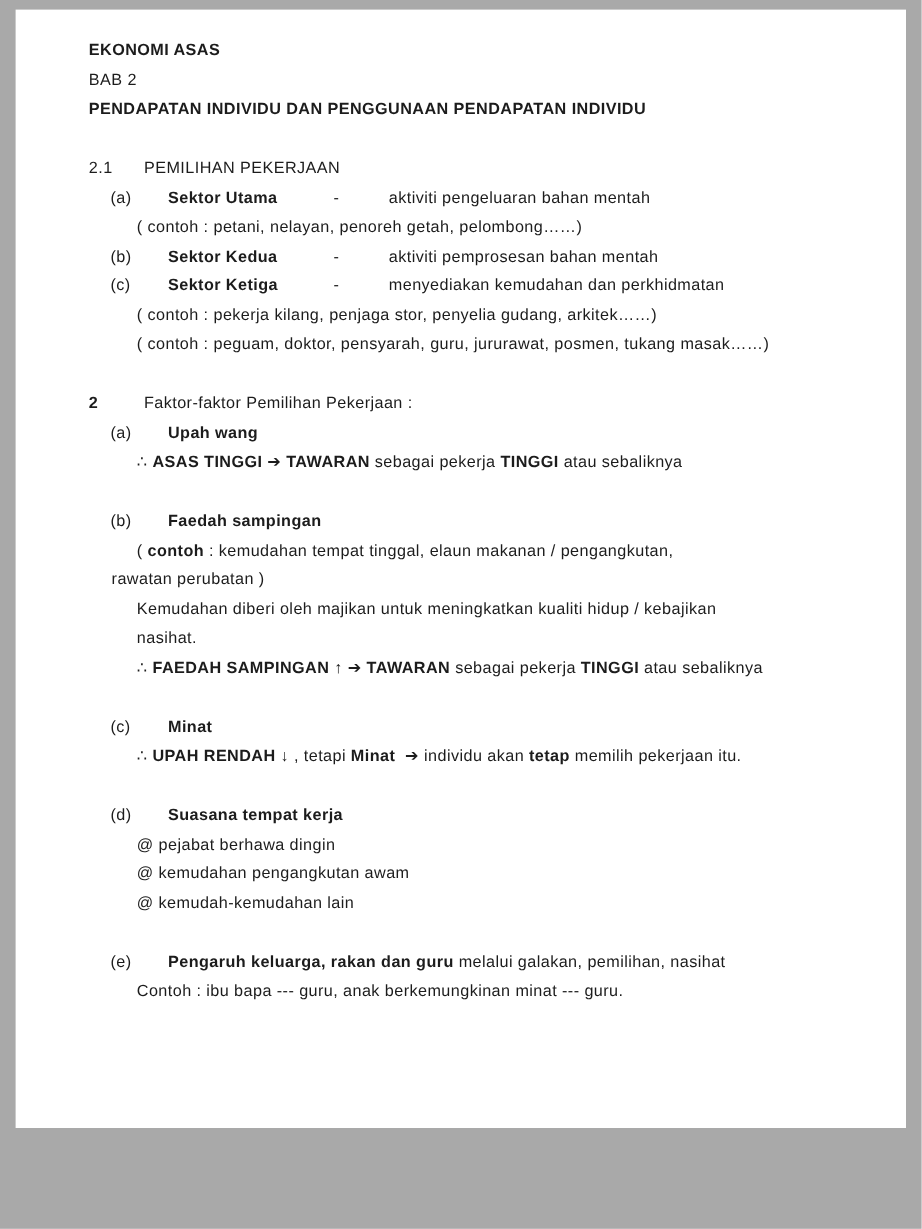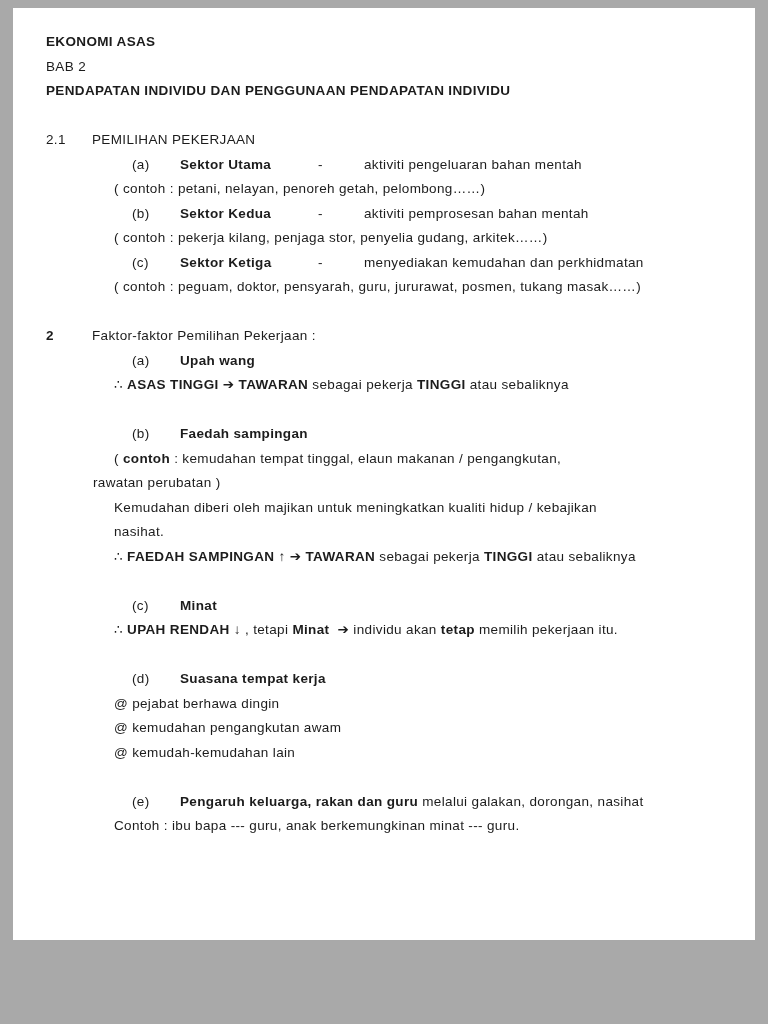--- a/index.html
+++ b/index.html
@@ -26,55 +26,55 @@
     color: #1c1c1c;
     font-size: 13.5px;
     letter-spacing: 0.35px;
   }
   .line {
     line-height: 24.5px;
     white-space: pre-wrap;
     box-sizing: border-box;
   }
   .blank-1 { margin-top: 24.5px; }
-  .ind-0 { padding-left: 33px; }
-  .ind-1 { padding-left: 119px; }
+  .ind-0 { padding-left: 33px; margin-left: 28px; }
+  .ind-1 { padding-left: 79px; }
   .ind-2 { padding-left: 101px; }
   .ind-3 { padding-left: 80px; }
   .seg { vertical-align: top; }
   .bold { font-weight: bold; }
   .col-num  { display: inline-block; width: 46px; }
   .col-label{ display: inline-block; width: 48px; }
   .col-term { display: inline-block; width: 138px; }
   .col-dash { display: inline-block; width: 46px; }
 </style>
 </head>
 <body style="background: rgb(169, 169, 169);">
 
 <div class="paper" style="background: rgb(255, 255, 255); color: rgb(28, 28, 28);">
     <div class="line ind-0"><span class="seg bold">EKONOMI ASAS</span></div>
     <div class="line ind-0"><span class="seg">BAB 2</span></div>
     <div class="line ind-0"><span class="seg bold">PENDAPATAN INDIVIDU DAN PENGGUNAAN PENDAPATAN INDIVIDU</span></div>
     <div class="line ind-0 blank-1"><span class="seg col-num">2.1</span><span class="seg">PEMILIHAN PEKERJAAN</span></div>
     <div class="line ind-1"><span class="seg col-label">(a)</span><span class="seg bold col-term">Sektor Utama</span><span class="seg col-dash">-</span><span class="seg">aktiviti pengeluaran bahan mentah</span></div>
     <div class="line ind-2"><span class="seg">( contoh : petani, nelayan, penoreh getah, pelombong……)</span></div>
     <div class="line ind-1"><span class="seg col-label">(b)</span><span class="seg bold col-term">Sektor Kedua</span><span class="seg col-dash">-</span><span class="seg">aktiviti pemprosesan bahan mentah</span></div>
+    <div class="line ind-1"><span class="seg col-label">(c)</span><span class="seg bold col-term">Sektor Ketiga</span><span class="seg col-dash">-</span><span class="seg">menyediakan kemudahan dan perkhidmatan</span></div>
     <div class="line ind-2"><span class="seg">( contoh : pekerja kilang, penjaga stor, penyelia gudang, arkitek……)</span></div>
-    <div class="line ind-1"><span class="seg col-label">(c)</span><span class="seg bold col-term">Sektor Ketiga</span><span class="seg col-dash">-</span><span class="seg">menyediakan kemudahan dan perkhidmatan</span></div>
     <div class="line ind-2"><span class="seg">( contoh : peguam, doktor, pensyarah, guru, jururawat, posmen, tukang masak……)</span></div>
     <div class="line ind-0 blank-1"><span class="seg bold col-num">2</span><span class="seg">Faktor-faktor Pemilihan Pekerjaan :</span></div>
     <div class="line ind-1"><span class="seg col-label">(a)</span><span class="seg bold">Upah wang</span></div>
     <div class="line ind-2"><span class="seg">∴ </span><span class="seg bold">ASAS TINGGI </span><span class="seg bold">➔ </span><span class="seg bold">TAWARAN</span><span class="seg"> sebagai pekerja </span><span class="seg bold">TINGGI</span><span class="seg"> atau sebaliknya</span></div>
     <div class="line ind-1 blank-1"><span class="seg col-label">(b)</span><span class="seg bold">Faedah sampingan</span></div>
     <div class="line ind-2"><span class="seg">( </span><span class="seg bold">contoh</span><span class="seg"> : kemudahan tempat tinggal, elaun makanan / pengangkutan,</span></div>
     <div class="line ind-3"><span class="seg">rawatan perubatan )</span></div>
     <div class="line ind-2"><span class="seg">Kemudahan diberi oleh majikan untuk meningkatkan kualiti hidup / kebajikan</span></div>
     <div class="line ind-2"><span class="seg">nasihat.</span></div>
     <div class="line ind-2"><span class="seg">∴ </span><span class="seg bold">FAEDAH SAMPINGAN ↑ </span><span class="seg bold">➔ </span><span class="seg bold">TAWARAN</span><span class="seg"> sebagai pekerja </span><span class="seg bold">TINGGI</span><span class="seg"> atau sebaliknya</span></div>
     <div class="line ind-1 blank-1"><span class="seg col-label">(c)</span><span class="seg bold">Minat</span></div>
     <div class="line ind-2"><span class="seg">∴ </span><span class="seg bold">UPAH RENDAH ↓</span><span class="seg"> , tetapi </span><span class="seg bold">Minat</span><span class="seg">  </span><span class="seg bold">➔</span><span class="seg"> individu akan </span><span class="seg bold">tetap</span><span class="seg"> memilih pekerjaan itu.</span></div>
     <div class="line ind-1 blank-1"><span class="seg col-label">(d)</span><span class="seg bold">Suasana tempat kerja</span></div>
     <div class="line ind-2"><span class="seg">@ pejabat berhawa dingin</span></div>
     <div class="line ind-2"><span class="seg">@ kemudahan pengangkutan awam</span></div>
     <div class="line ind-2"><span class="seg">@ kemudah-kemudahan lain</span></div>
-    <div class="line ind-1 blank-1"><span class="seg col-label">(e)</span><span class="seg bold">Pengaruh keluarga, rakan dan guru</span><span class="seg"> melalui galakan, dorongan, nasihat</span></div>
+    <div class="line ind-1 blank-1"><span class="seg col-label">(e)</span><span class="seg bold">Pengaruh keluarga, rakan dan guru</span><span class="seg"> melalui galakan, pemilihan, nasihat</span></div>
     <div class="line ind-2"><span class="seg">Contoh : ibu bapa --- guru, anak berkemungkinan minat --- guru.</span></div>
   </div>
 
 </body></html>

